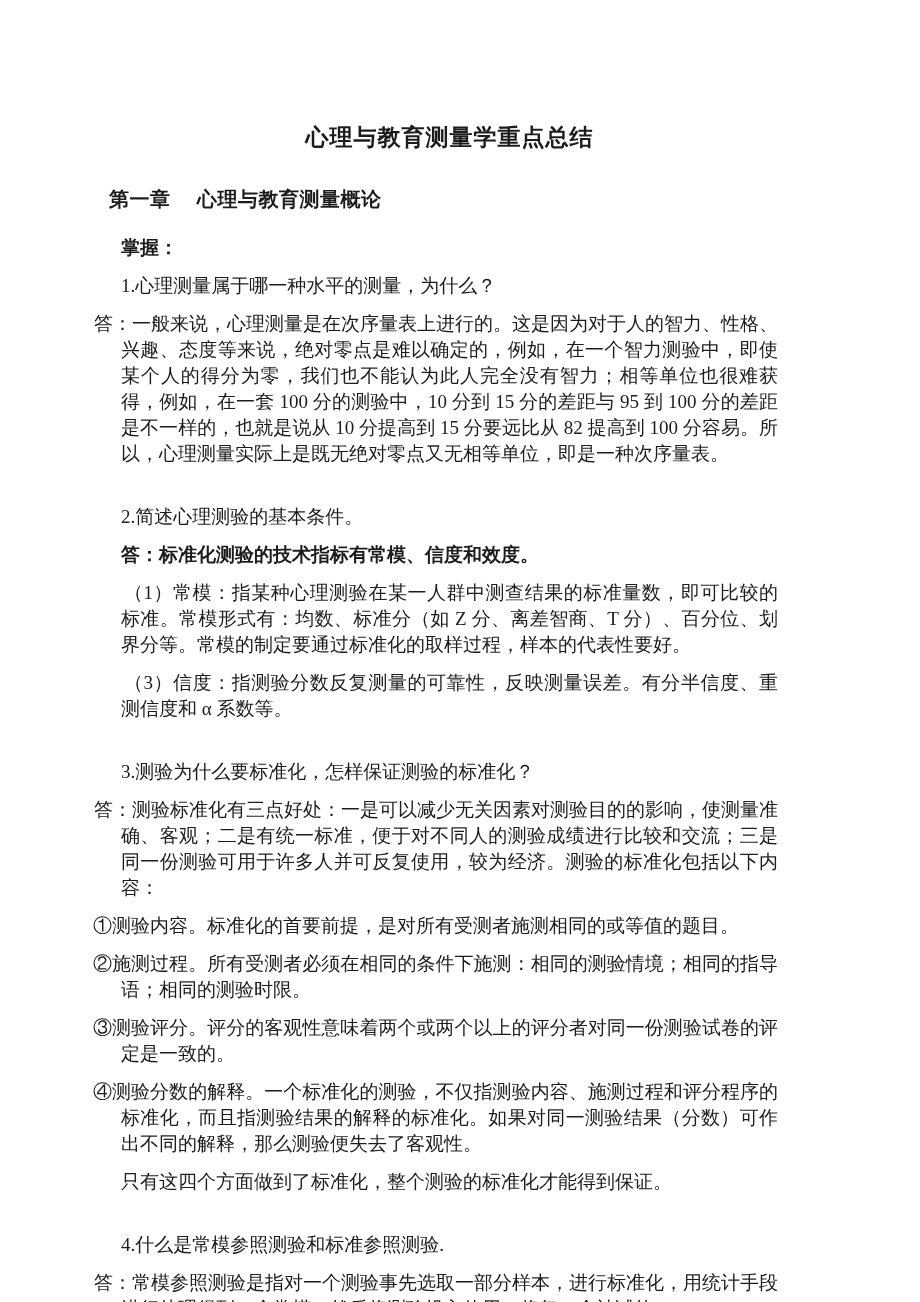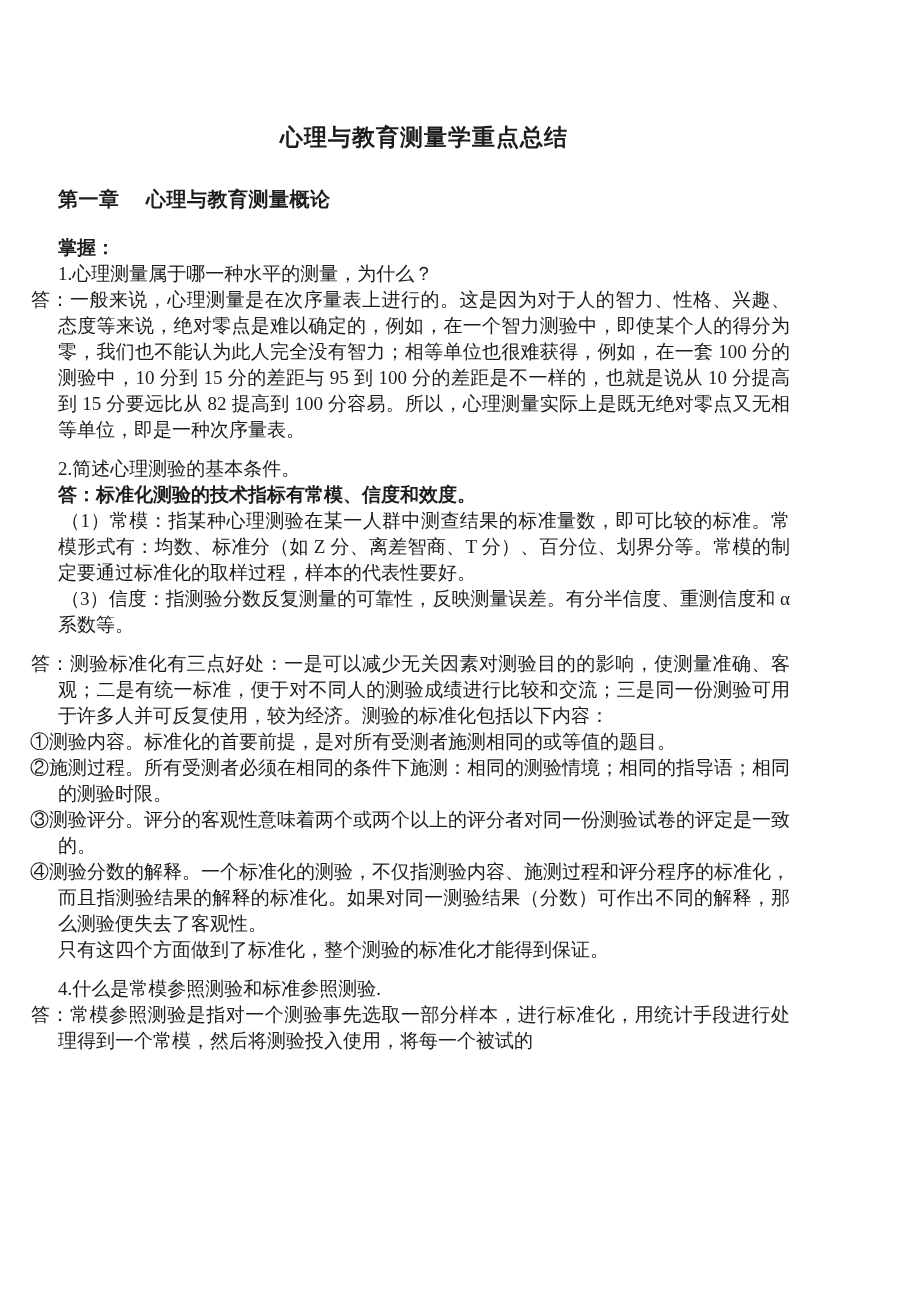--- a/index.html
+++ b/index.html
@@ -7,21 +7,21 @@
     padding: 0;
     background: #ffffff;
   }
   .page {
     position: relative;
     width: 920px;
     height: 1302px;
     box-sizing: border-box;
     background: #ffffff;
     color: #1c1c1c;
-    padding: 122px 130px 0 58px;
+    padding: 122px 130px 0 109px;
     overflow: hidden;
     font-family: "Liberation Serif", "DejaVu Serif", serif;
   }
   .doc-title {
     margin: 0;
     font-size: 23px;
     line-height: 30px;
     font-weight: 700;
     text-align: center;
     letter-spacing: 1px;
@@ -36,21 +36,21 @@
     letter-spacing: 0.5px;
     font-family: "Liberation Sans", "DejaVu Sans", sans-serif;
   }
   .doc-body {
     margin-top: 23px;
     font-size: 19px;
     line-height: 26px;
     text-align: justify;
   }
   .doc-body p {
-    margin: 0;
+    margin: 12px;
     padding: 0;
   }
   .b-section {
     font-weight: 700;
     padding-left: 6px;
     text-align: left;
   }
   .b-question {
     padding-left: 0;
   }
@@ -92,20 +92,21 @@
   <div class="doc-body" id="doc-body">
       <p class="b-section">掌握：</p>
       <p class="b-question">1.心理测量属于哪一种水平的测量，为什么？</p>
       <p class="b-answer-hang">答：一般来说，心理测量是在次序量表上进行的。这是因为对于人的智力、性格、兴趣、态度等来说，绝对零点是难以确定的，例如，在一个智力测验中，即使某个人的得分为零，我们也不能认为此人完全没有智力；相等单位也很难获得，例如，在一套 100 分的测验中，10 分到 15 分的差距与 95 到 100 分的差距是不一样的，也就是说从 10 分提高到 15 分要远比从 82 提高到 100 分容易。所以，心理测量实际上是既无绝对零点又无相等单位，即是一种次序量表。</p>
       <p class="b-spacer"></p>
       <p class="b-question">2.简述心理测验的基本条件。</p>
       <p class="b-answer-line">答：标准化测验的技术指标有常模、信度和效度。</p>
       <p class="b-item-paren">（1）常模：指某种心理测验在某一人群中测查结果的标准量数，即可比较的标准。常模形式有：均数、标准分（如 Z 分、离差智商、T 分）、百分位、划界分等。常模的制定要通过标准化的取样过程，样本的代表性要好。</p>
       <p class="b-item-paren">（3）信度：指测验分数反复测量的可靠性，反映测量误差。有分半信度、重测信度和 α 系数等。</p>
       <p class="b-spacer"></p>
+      <p class="b-question">3.测验为什么要标准化，怎样保证测验的标准化？</p>
       <p class="b-answer-hang">答：测验标准化有三点好处：一是可以减少无关因素对测验目的的影响，使测量准确、客观；二是有统一标准，便于对不同人的测验成绩进行比较和交流；三是同一份测验可用于许多人并可反复使用，较为经济。测验的标准化包括以下内容：</p>
       <p class="b-item-circle-full">①测验内容。标准化的首要前提，是对所有受测者施测相同的或等值的题目。</p>
       <p class="b-item-circle">②施测过程。所有受测者必须在相同的条件下施测：相同的测验情境；相同的指导语；相同的测验时限。</p>
       <p class="b-item-circle">③测验评分。评分的客观性意味着两个或两个以上的评分者对同一份测验试卷的评定是一致的。</p>
       <p class="b-item-circle">④测验分数的解释。一个标准化的测验，不仅指测验内容、施测过程和评分程序的标准化，而且指测验结果的解释的标准化。如果对同一测验结果（分数）可作出不同的解释，那么测验便失去了客观性。</p>
       <p class="b-closing">只有这四个方面做到了标准化，整个测验的标准化才能得到保证。</p>
       <p class="b-spacer"></p>
       <p class="b-question">4.什么是常模参照测验和标准参照测验.</p>
       <p class="b-answer-hang">答：常模参照测验是指对一个测验事先选取一部分样本，进行标准化，用统计手段进行处理得到一个常模，然后将测验投入使用，将每一个被试的</p>
     </div>

